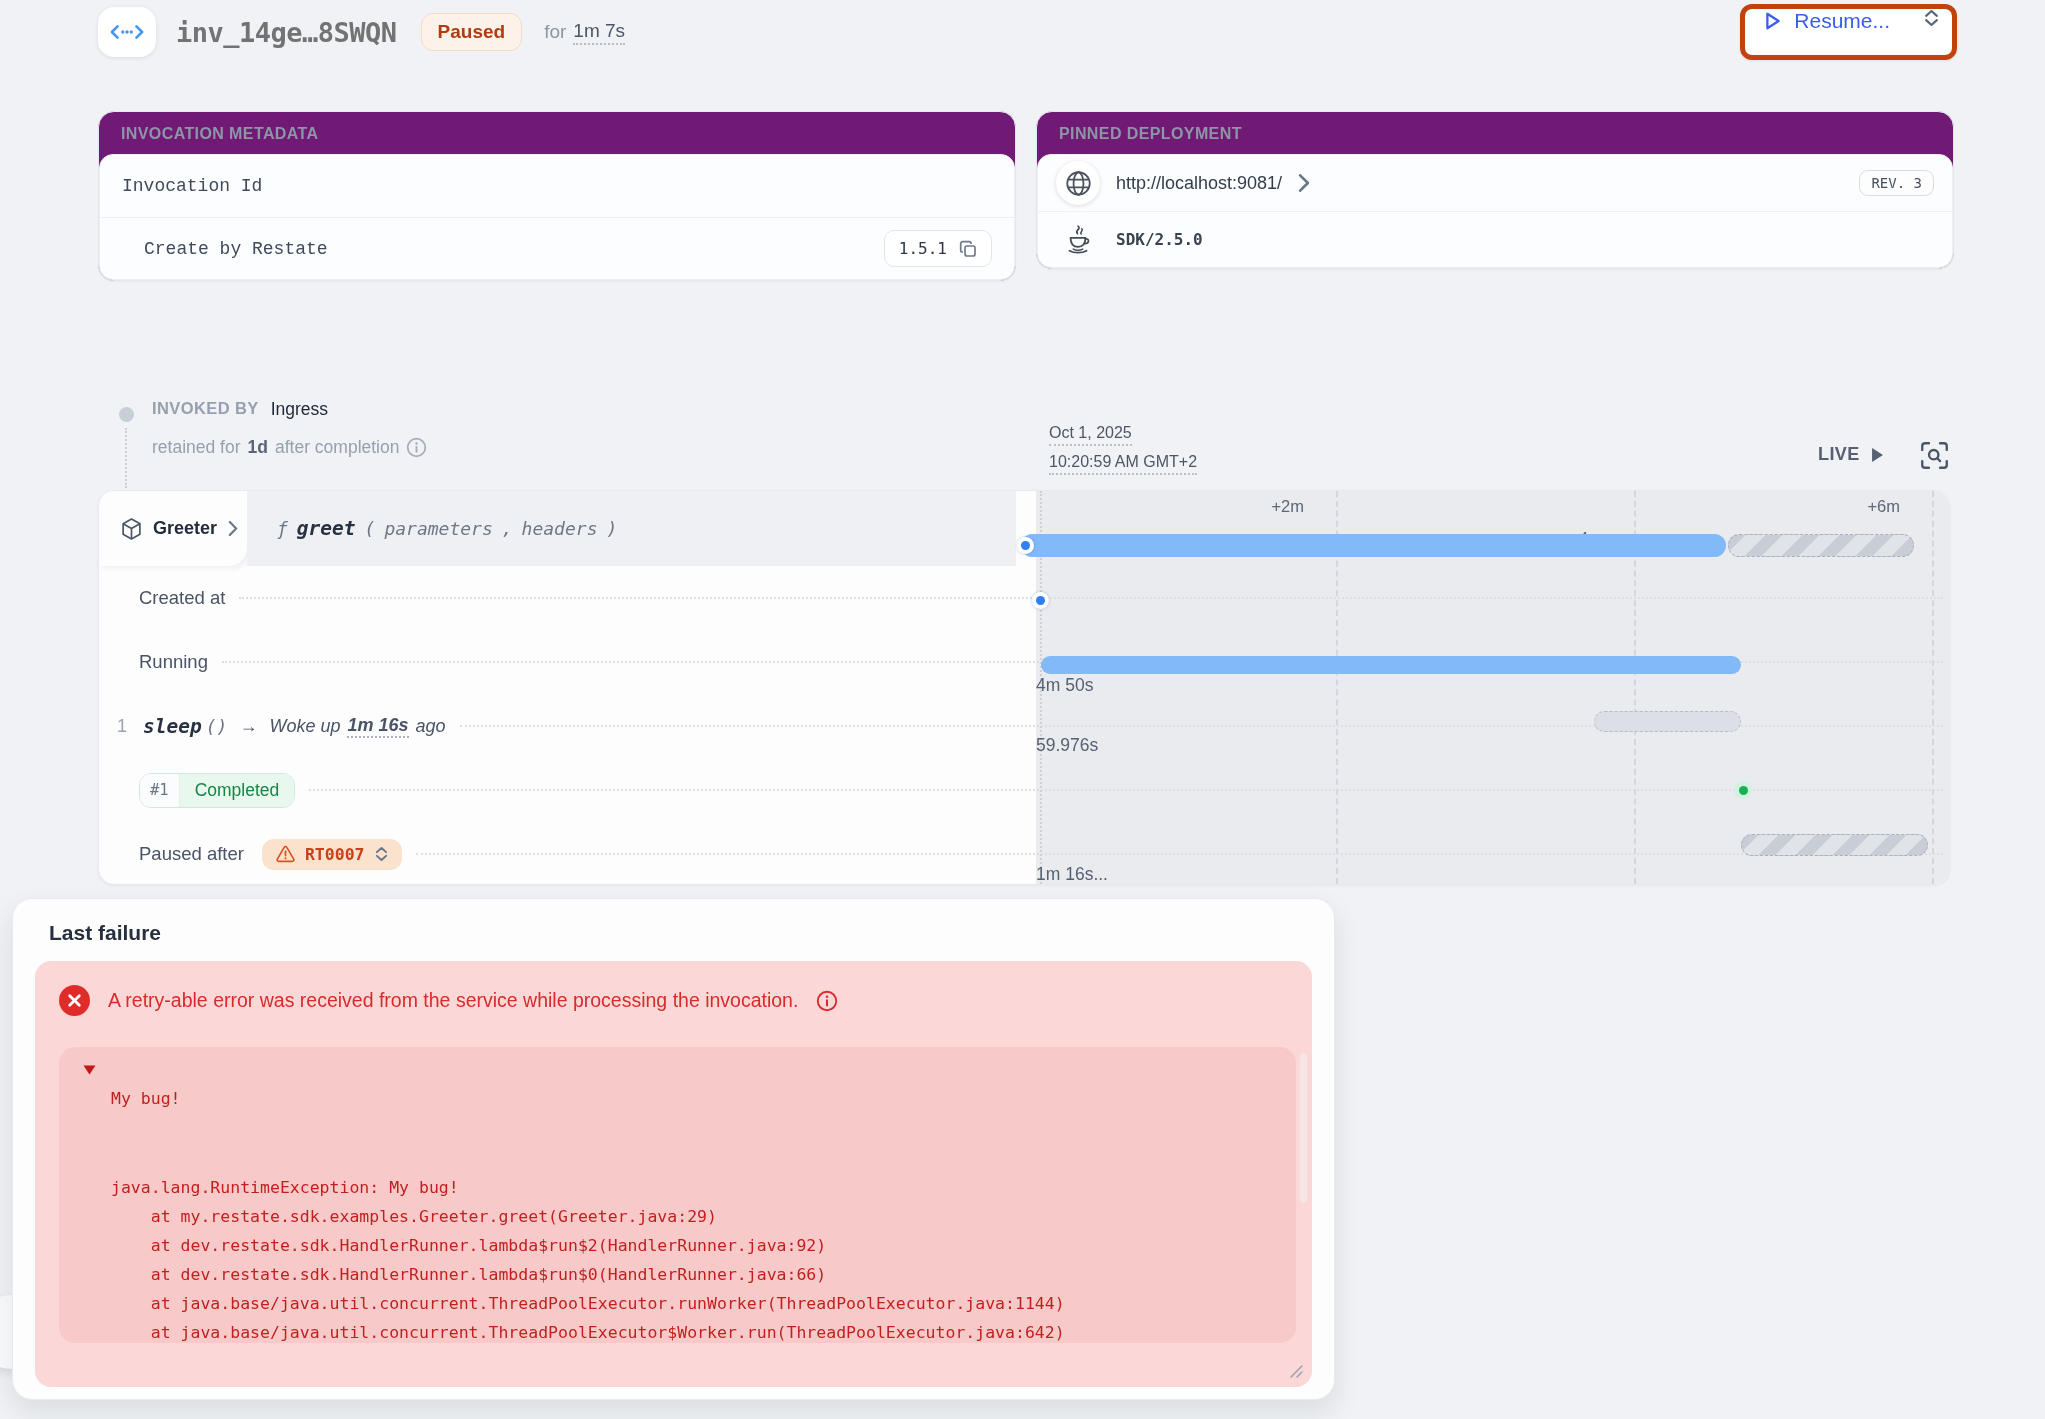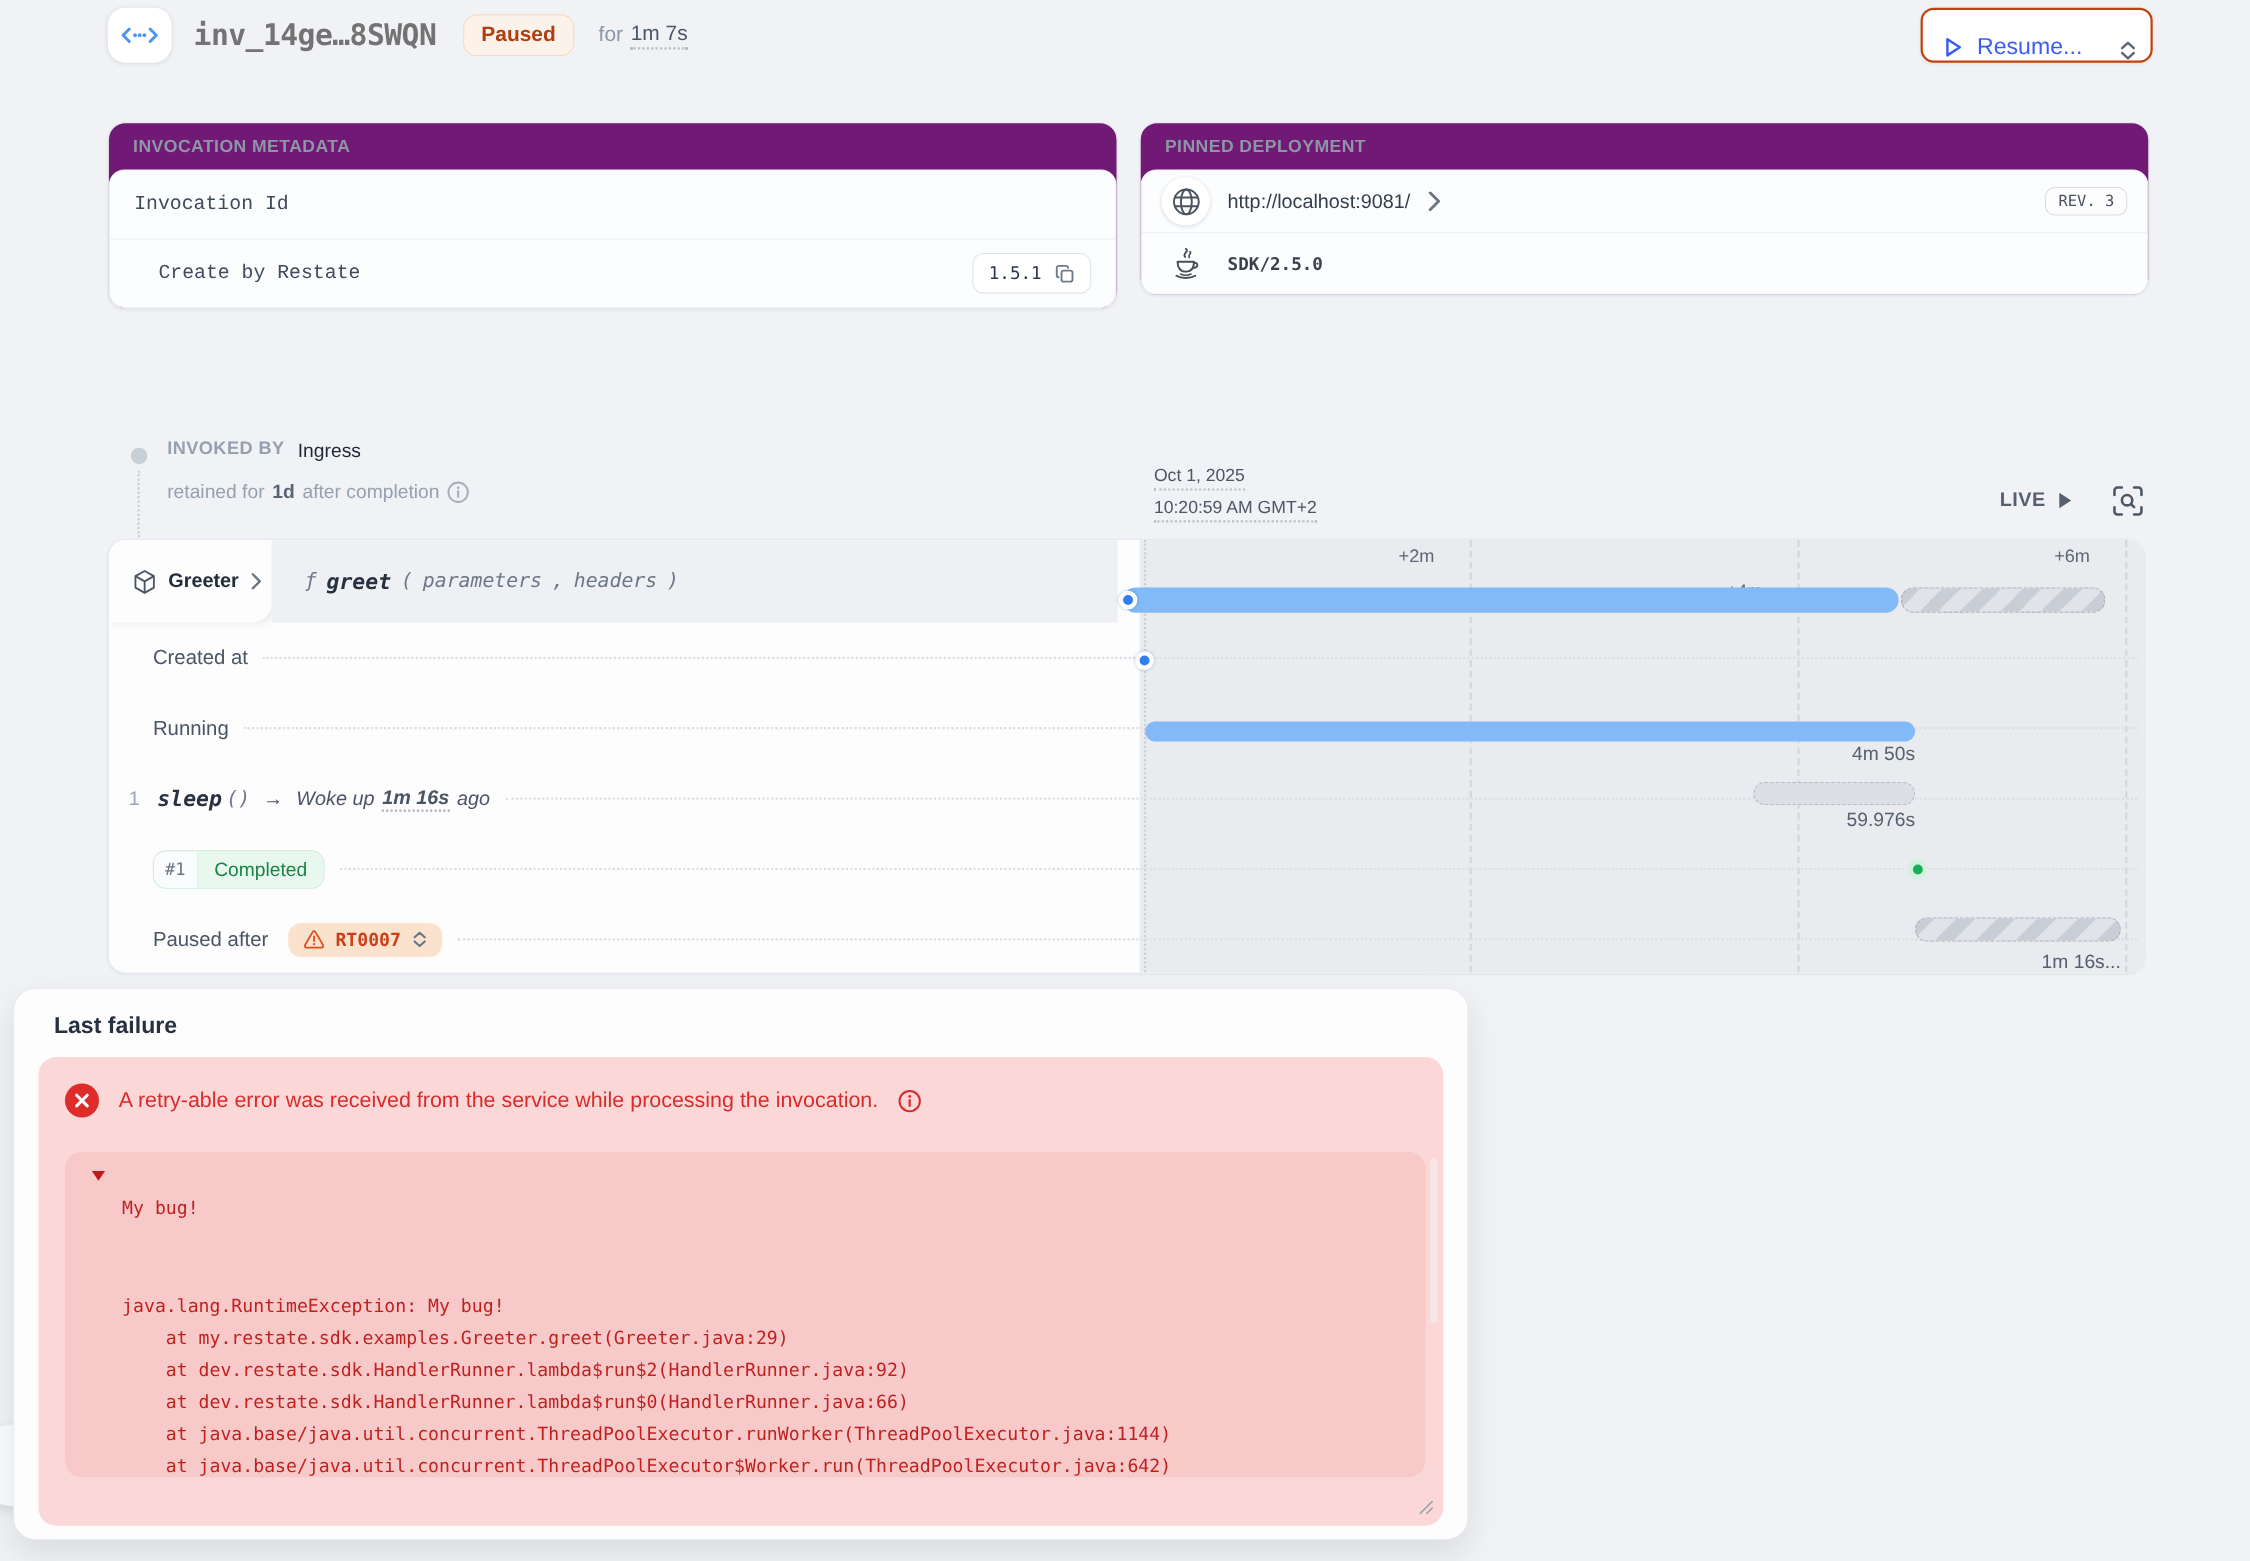--- a/index.html
+++ b/index.html
@@ -9,21 +9,21 @@
   
   .hdr{position:absolute;left:98px;top:6px;right:88px;height:52px;display:flex;align-items:center;z-index:2;}
   .hdr-icon{width:58px;height:50px;background:#fff;border-radius:16px;
             box-shadow:0 1px 4px rgba(25,35,50,.10);display:flex;align-items:center;justify-content:center;margin-right:20px;}
   .hdr-title{font-family:"DejaVu Sans Mono",monospace;font-weight:bold;font-size:27px;color:#737373;margin-right:24px;letter-spacing:-0.5px;}
   .badge-paused{background:#fdf2e9;border:1.5px solid #f4dcc6;color:#b03d10;font-size:19px;font-weight:600;
                 padding:7px 16px;border-radius:12px;margin-right:22px;}
   .hdr-for{color:#8d96a5;font-size:19px;}
   .hdr-dur{color:#4c5665;border-bottom:2px dotted #b7bec9;margin-left:7px;padding-bottom:1px;}
   .hdr-spacer{flex:1;}
-  .resume-btn{display:flex;align-items:flex-end;background:#fff;border:2px solid #c2410c;border-radius:12px;
+  .resume-btn{display:flex;align-items:flex-start;background:#fff;border:5px solid #c2410c;border-radius:12px;
               box-shadow:0 1px 3px rgba(25,35,50,.07);overflow:hidden;height:46px;}
   .resume-main{display:flex;gap:13px;align-items:center;color:#3a5df0;font-size:21px;padding:0 20px;cursor:pointer;}
   .resume-div{width:1px;background:#e7eaef;}
   .resume-caret{display:flex;align-items:center;padding:0 13px;cursor:pointer;}
 
   
   .panel{position:absolute;top:111px;width:918px;border-radius:16px;background:#701a75;
          border:1px solid #e5e8ec;box-shadow:0 1px 2px rgba(20,30,45,.04);box-sizing:border-box;}
   .panel-h{padding:13px 22px 11px;font-size:16px;font-weight:700;color:#8d96a6;letter-spacing:.4px;}
   .panel-b{background:#fcfdfe;border-radius:14px;border:1px solid #edeff2;overflow:hidden;}
@@ -76,21 +76,21 @@
   .tick1{left:0;width:288px;} .tick2{left:0;width:586px;margin-top:32px;} .tick3{left:0;width:884px;}
   .bar-blue{position:absolute;background:#82b9f8;border-radius:12px;}
   .bar-hatch{position:absolute;border-radius:12px;background:repeating-linear-gradient(135deg,#c9cdd6 0 12px,#e0e3e8 12px 26px);
              border:1.5px dashed #a9b0bb;box-sizing:border-box;cursor:pointer;}
   .dot-blue{position:absolute;width:17px;height:17px;border-radius:50%;background:#fff;box-shadow:0 0 3px rgba(60,90,140,.35);}
   .dot-blue::after{content:"";position:absolute;left:4px;top:4px;width:9px;height:9px;border-radius:50%;background:#2f7ff0;}
   .trow{position:relative;height:64px;display:flex;align-items:center;z-index:1;box-sizing:border-box;}
   .row-label{font-size:18.5px;color:#4a5464;white-space:nowrap;}
   .leader{flex:1;border-top:2px dotted #dbdfe5;margin:0 6px 0 14px;}
   .tl-abs{position:absolute;left:937px;top:0;width:915px;height:100%;}
-  .tl-dur{position:absolute;left:0;text-align:right;color:#566070;font-size:17.5px;}
+  .tl-dur{position:absolute;left:0;text-align:left;color:#566070;font-size:17.5px;}
   .idx{font-size:18px;color:#9aa4b2;width:26px;flex:none;}
   .sleep-sig{font-family:"DejaVu Sans Mono",monospace;font-style:italic;font-size:19.5px;font-weight:bold;color:#273140;}
   .sleep-parens{font-family:"DejaVu Sans Mono",monospace;font-style:italic;font-size:18px;color:#6d7787;margin-left:4px;}
   .woke{font-style:italic;font-size:18px;color:#4a5464;margin-left:12px;}
   .woke-t{font-weight:600;border-bottom:2px dotted #aab1bc;cursor:default;}
   .att-badge{display:inline-flex;align-items:stretch;border:1.5px solid #cdebd8;border-radius:12px;overflow:hidden;cursor:pointer;}
   .att-num{background:#fbfcfd;color:#6b7585;font-family:"DejaVu Sans Mono",monospace;font-size:15.5px;
            padding:6px 10px;display:flex;align-items:center;border-right:1px solid #e3f1e8;}
   .att-status{background:#e8f8ee;color:#178544;font-size:17.5px;padding:6px 15px;display:flex;align-items:center;}
   .dot-green{position:absolute;width:18px;height:18px;border-radius:50%;background:#d2f1de;}

